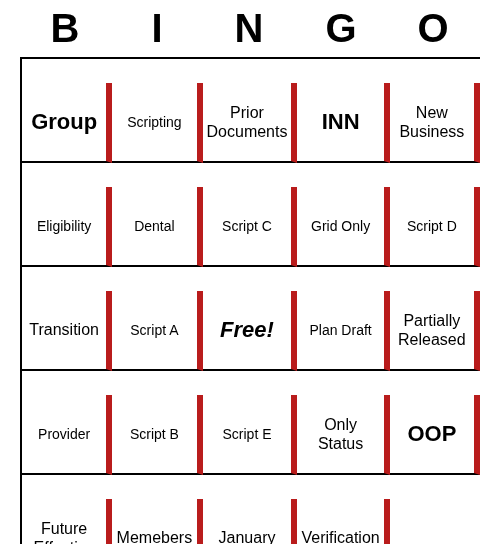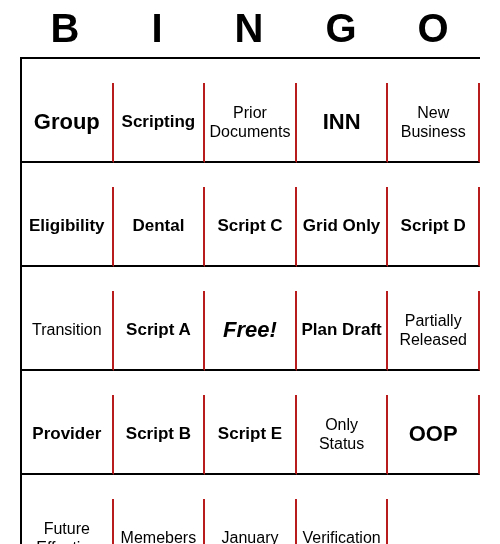--- a/index.html
+++ b/index.html
@@ -26,39 +26,39 @@
       padding: 6px 0;
       letter-spacing: 2px;
     }
     .bingo-grid {
       display: grid;
       grid-template-columns: repeat(5, 1fr);
       border-left: 2px solid #000;
       border-top: 2px solid #000;
     }
     .bingo-cell {
-      border-right: 2px solid #b91c1c;
+      border-right: 6px solid #b91c1c;
       border-bottom: 2px solid #000;
       min-height: 80px;
       display: flex;
       align-items: center;
       justify-content: center;
       text-align: center;
       padding: 6px 4px;
       font-size: 14px;
       line-height: 1.2;
       margin-top: 24px;
     }
     .bingo-cell.large-text {
       font-size: 22px;
       font-weight: bold;
     }
     .bingo-cell.medium-text {
-      font-size: 17px;
-      font-weight: bold;
+      font-size: 14px;
+      font-weight: normal;
     }
     .bingo-cell.small-text {
       font-size: 16px;
     }
     .bingo-cell.free {
       font-size: 22px;
       font-weight: bold;
       font-style: italic;
     }
   </style>

